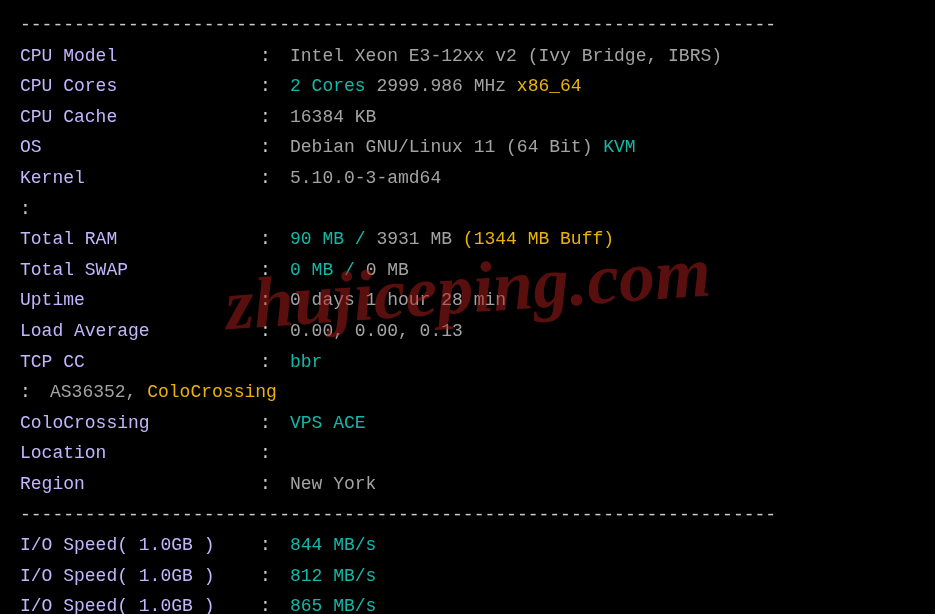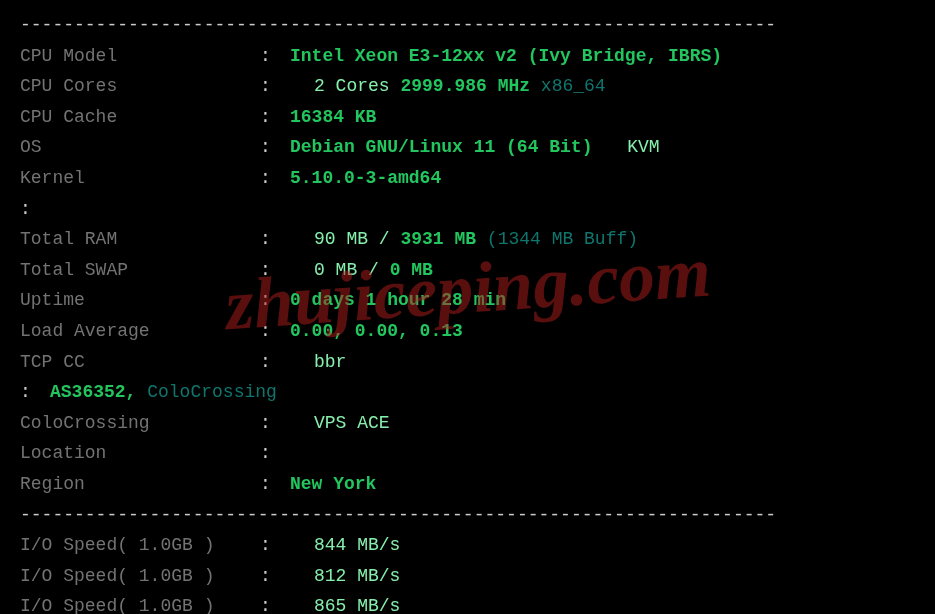--- a/index.html
+++ b/index.html
@@ -23,35 +23,35 @@
       color: #ccc;
       letter-spacing: 0;
       white-space: nowrap;
       overflow: hidden;
     }
     .row {
       display: flex;
       white-space: pre;
     }
     .label {
-      color: #737373;
+      color: #c4b5fd;
       width: 240px;
       display: inline-block;
     }
     .colon {
       color: #ccc;
       width: 30px;
       display: inline-block;
     }
     .value {
       flex: 1;
     }
-    .cyan { color: #22c55e; font-weight: bold; }
-    .yellow { color: #86efac; margin-left: 24px; }
-    .green { color: #0f766e; }
+    .cyan { color: #a3a3a3; }
+    .yellow { color: #14b8a6; }
+    .green { color: #eab308; }
     .watermark {
       position: absolute;
       top: 50%;
       left: 50%;
       transform: translate(-50%, -65%) rotate(-4deg);
       font-family: Georgia, 'Times New Roman', serif;
       font-size: 72px;
       font-style: italic;
       font-weight: 600;
       color: rgba(180, 30, 30, 0.5);

